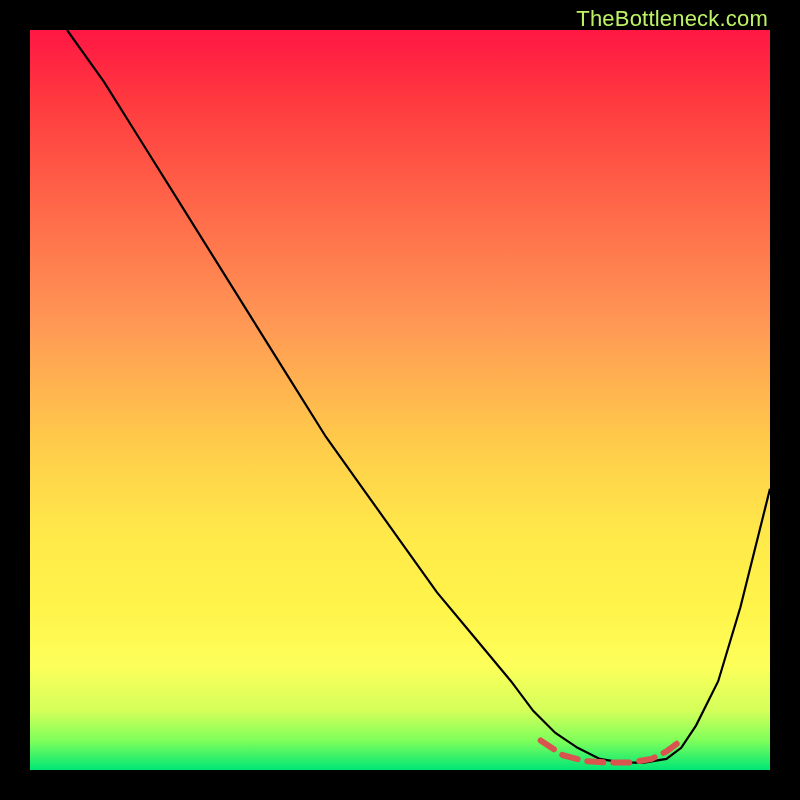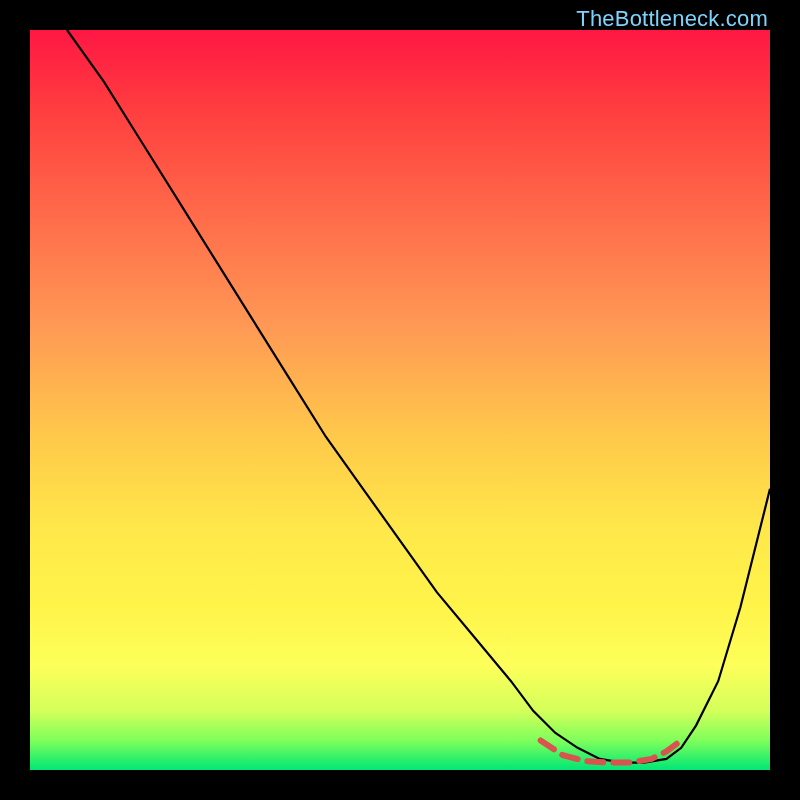--- a/index.html
+++ b/index.html
@@ -35,21 +35,21 @@
       #fff44a 78%,
       #fdff5a 86%,
       #d4ff5a 92%,
       #7fff5a 96%,
       #00e676 100%);
   }
   .watermark {
     position: absolute;
     top: 6px;
     right: 32px;
-    color: #7dd3fc;
+    color: #bef264;
     font-size: 22px;
     font-weight: 500;
     letter-spacing: 0.2px;
     z-index: 5;
   }
   svg.curve {
     position: absolute;
     left: 0;
     top: 0;
     width: 740px;

